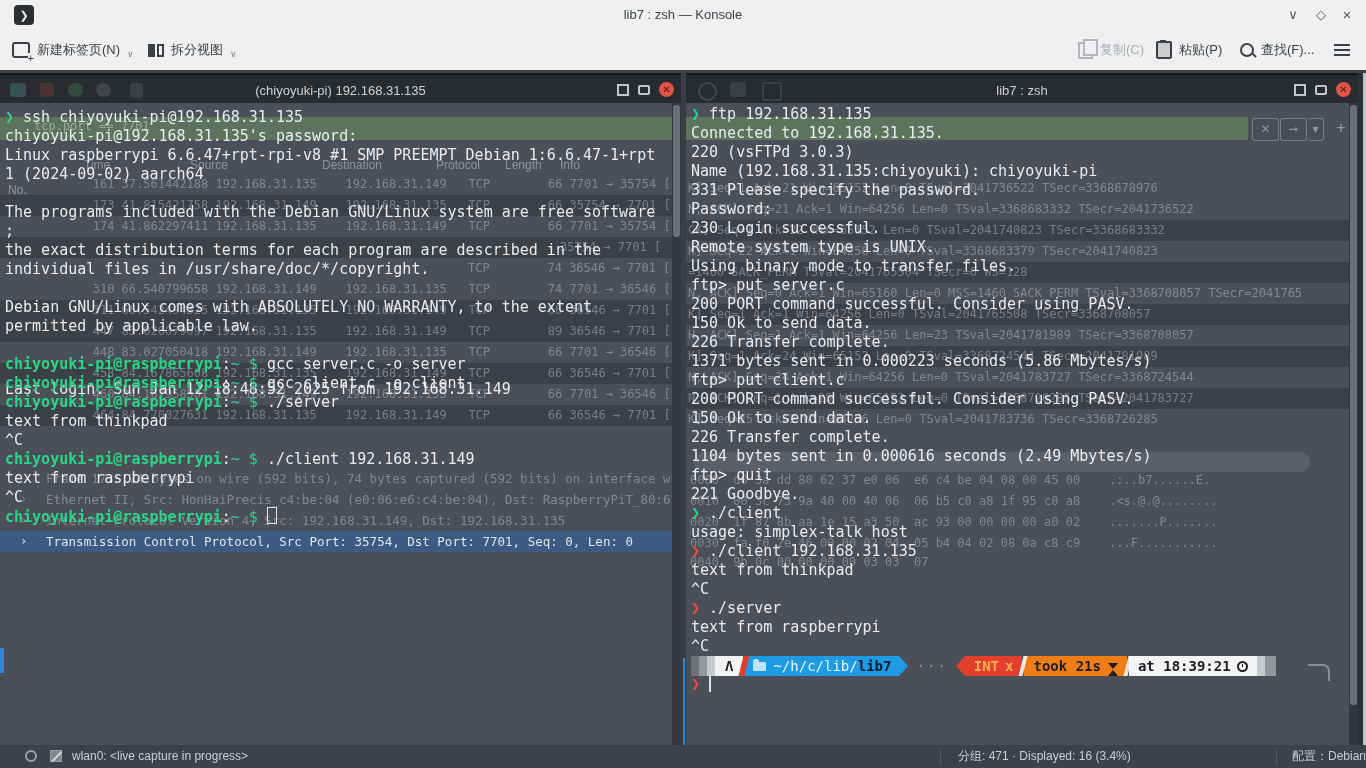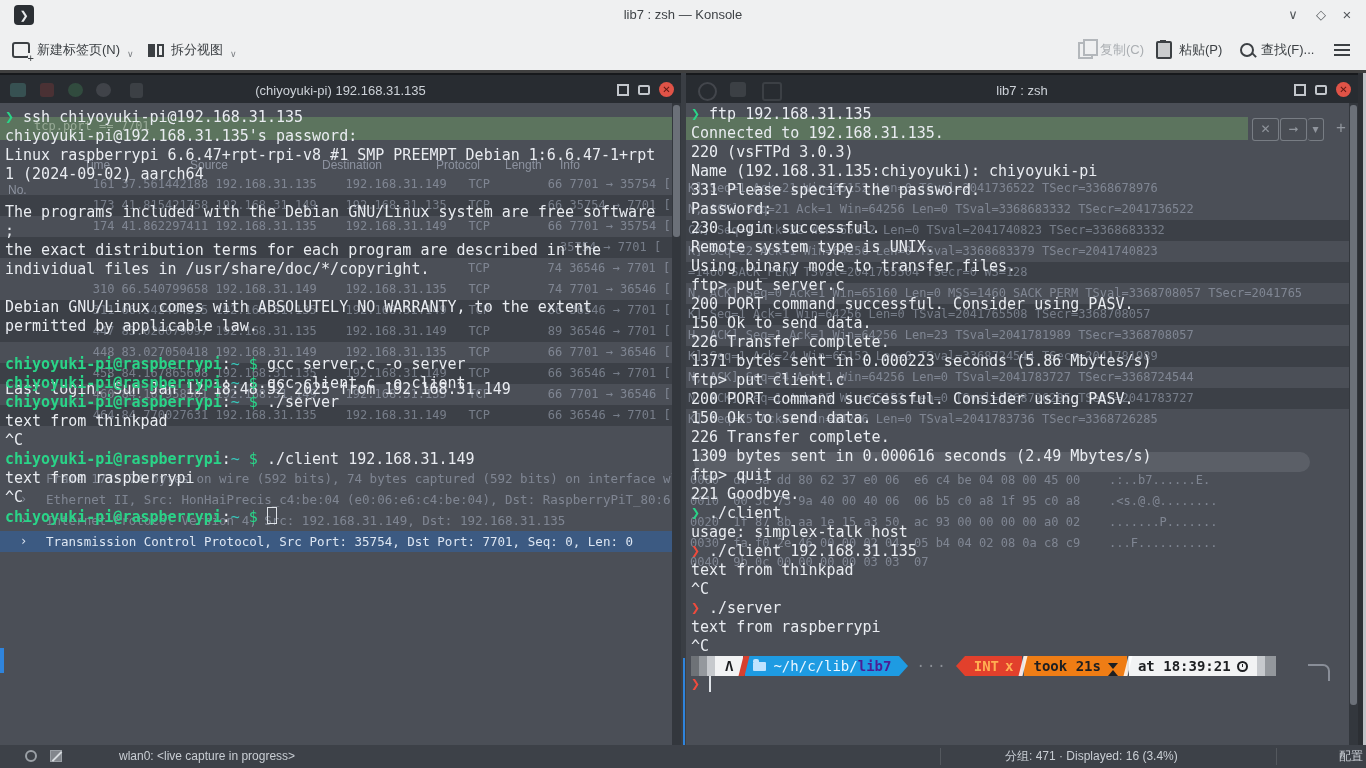--- a/index.html
+++ b/index.html
@@ -66,21 +66,21 @@
   .scrolltrack{position:absolute;top:0;bottom:0;width:9px;background:#33373d;z-index:4;}
   .scrollthumb{position:absolute;left:1px;width:7px;background:#6b7078;border-radius:3px;}
   .bluebar{position:absolute;background:#2f84dc;z-index:6;}
   
   #powerline{position:absolute;left:5px;top:553px;height:20px;display:flex;align-items:stretch;z-index:4;
     font-family:"DejaVu Sans Mono","DejaVu Sans",monospace;font-size:14px;line-height:20px;}
   .plc{width:8px;} .pl1{background:#6e7277;} .pl2{background:#94989d;} .pl3{background:#c6c9cd;}
   .pl-os{background:#f2f3f4;color:#1a1c1f;font-weight:bold;padding:0 10px;display:flex;align-items:center;}
   .pl-slash{width:6px;background:#d8402f;transform:skewX(-14deg);margin:0 -2px;z-index:2;}
   .pl-path{background:#1e9be2;color:#eaf6ff;padding:0 8px;display:flex;align-items:center;}
-  .pl-path b{color:#4c1d95;}
+  .pl-path b{color:#0f172a;}
   .folder{display:inline-block;width:13px;height:9px;background:#bfe3ff;border-radius:1px;position:relative;margin-right:7px;}
   .folder::before{content:"";position:absolute;top:-3px;left:0;width:6px;height:3px;background:#bfe3ff;border-radius:2px 2px 0 0;}
   .tip-r{width:0;height:0;border-top:10px solid transparent;border-bottom:10px solid transparent;border-left:9px solid #1e9be2;}
   .pl-dots{color:#8b8f96;padding:0 8px;display:flex;align-items:center;letter-spacing:2px;}
   .tip-l{width:0;height:0;border-top:10px solid transparent;border-bottom:10px solid transparent;border-right:9px solid #e2402c;}
   .pl-int{background:#e2402c;color:#ffaf52;font-weight:bold;padding:0 9px;display:flex;align-items:center;gap:6px;}
   .pl-sk{width:4px;background:rgba(255,255,255,.85);transform:skewX(-14deg);margin:0 -1px;z-index:2;}
   .pl-took{background:#ef7d15;color:#1d1f22;font-weight:bold;padding:0 9px;display:flex;align-items:center;gap:7px;}
   .pl-at{background:#f2f3f4;color:#1d1f22;font-weight:bold;padding:0 9px;display:flex;align-items:center;gap:6px;}
   .pl4{background:#c6c9cd;width:8px;} .pl5{background:#93979c;width:11px;}
@@ -89,21 +89,21 @@
   .clock{display:inline-block;width:11px;height:11px;border:2px solid #1d1f22;border-radius:50%;position:relative;box-sizing:border-box;}
   .clock::after{content:"";position:absolute;left:3px;top:1px;width:1.5px;height:3px;background:#1d1f22;}
   #plframe{position:absolute;left:622px;top:561px;width:20px;height:15px;z-index:4;
     border-top:2px solid rgba(190,196,206,.55);border-right:2px solid rgba(190,196,206,.55);border-top-right-radius:7px;}
   
   #statusbar{position:absolute;top:745px;left:0;width:1366px;height:23px;background:#3d4148;color:#c9ced4;font-size:12px;}
   .sb-sep{position:absolute;top:3px;width:1px;height:17px;background:rgba(255,255,255,.12);}
   .ico-circ{position:absolute;left:25px;top:5px;width:12px;height:12px;border:2px solid #9ba0a6;border-radius:50%;box-sizing:border-box;}
   .ico-pencil{position:absolute;left:50px;top:5px;width:12px;height:12px;border:1px solid #9ba0a6;background:#82868c;box-sizing:border-box;}
   .ico-pencil::after{content:"";position:absolute;left:5px;top:-1px;width:2px;height:13px;background:#d8dce0;transform:rotate(45deg);}
-  .sbtext{position:absolute;top:0;height:23px;line-height:23px;white-space:pre;margin-left:47px;}
+  .sbtext{position:absolute;top:0;height:23px;line-height:23px;white-space:pre;}
 </style>
 </head>
 <body>
 
 <div id="titlebar">
   <div id="appicon">❯</div>
   <div id="wintitle">lib7 : zsh — Konsole</div>
   <div class="winctl" style="right:62px;">∨</div>
   <div class="winctl" style="right:34px;">◇</div>
   <div class="winctl" style="right:8px;font-size:15px;">×</div>
@@ -289,21 +289,21 @@
           <div class="tline" style="top: 154px;"><span class="cw">Using binary mode to transfer files.</span></div>
           <div class="tline" style="top: 173px;"><span class="cw">ftp&gt; put server.c</span></div>
           <div class="tline" style="top: 192px;"><span class="cw">200 PORT command successful. Consider using PASV.</span></div>
           <div class="tline" style="top: 211px;"><span class="cw">150 Ok to send data.</span></div>
           <div class="tline" style="top: 230px;"><span class="cw">226 Transfer complete.</span></div>
           <div class="tline" style="top: 249px;"><span class="cw">1371 bytes sent in 0.000223 seconds (5.86 Mbytes/s)</span></div>
           <div class="tline" style="top: 268px;"><span class="cw">ftp&gt; put client.c</span></div>
           <div class="tline" style="top: 287px;"><span class="cw">200 PORT command successful. Consider using PASV.</span></div>
           <div class="tline" style="top: 306px;"><span class="cw">150 Ok to send data.</span></div>
           <div class="tline" style="top: 325px;"><span class="cw">226 Transfer complete.</span></div>
-          <div class="tline" style="top: 344px;"><span class="cw">1309 bytes sent in 0.000616 seconds (2.49 Mbytes/s)</span></div>
+          <div class="tline" style="top: 344px;"><span class="cw">1104 bytes sent in 0.000616 seconds (2.49 Mbytes/s)</span></div>
           <div class="tline" style="top: 363px;"><span class="cw">ftp&gt; quit</span></div>
           <div class="tline" style="top: 382px;"><span class="cw">221 Goodbye.</span></div>
           <div class="tline" style="top: 401px;"><span class="cp">❯</span><span class="cw"> ./client</span></div>
           <div class="tline" style="top: 420px;"><span class="cw">usage: simplex-talk host</span></div>
           <div class="tline" style="top: 439px;"><span class="cr">❯</span><span class="cw"> ./client 192.168.31.135</span></div>
           <div class="tline" style="top: 458px;"><span class="cw">text from thinkpad</span></div>
           <div class="tline" style="top: 477px;"><span class="cw">^C</span></div>
           <div class="tline" style="top: 496px;"><span class="cr">❯</span><span class="cw"> ./server</span></div>
           <div class="tline" style="top: 515px;"><span class="cw">text from raspberrypi</span></div>
           <div class="tline" style="top: 534px;"><span class="cw">^C</span></div>

